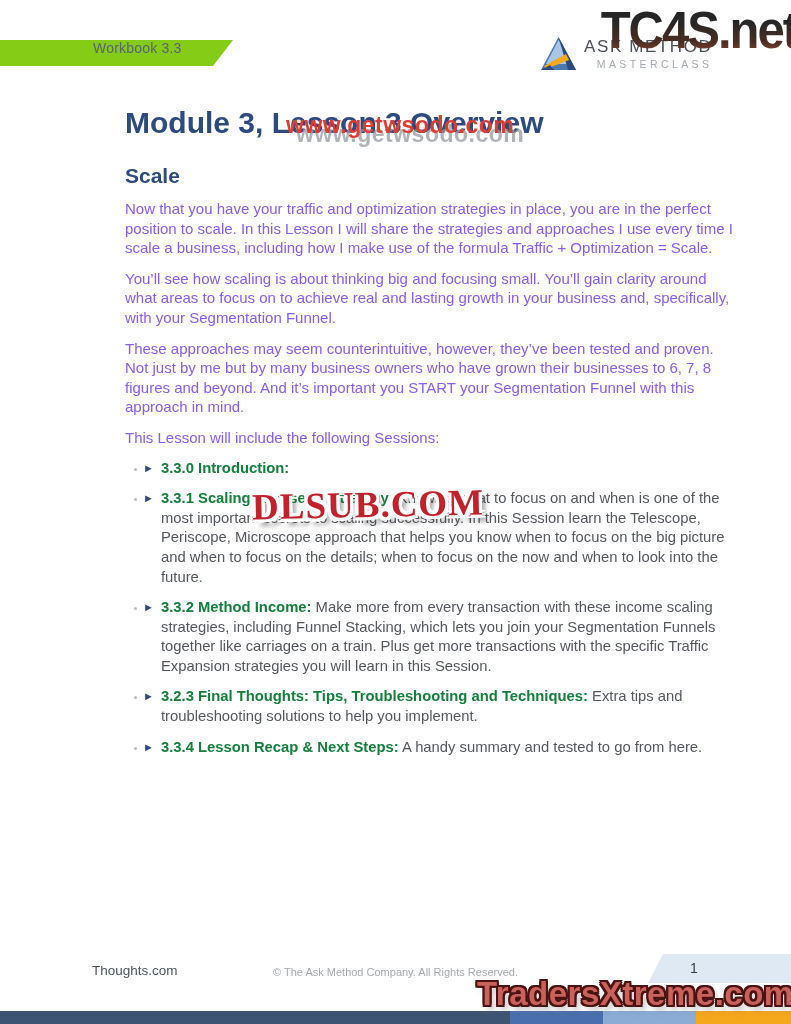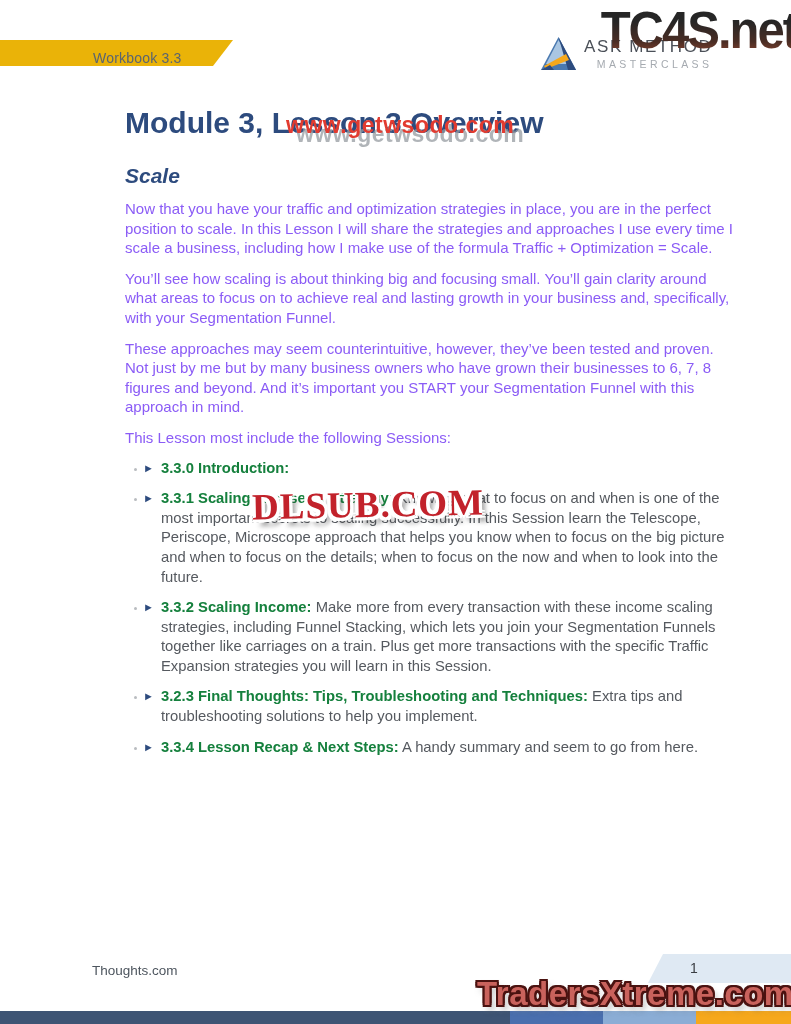--- a/index.html
+++ b/index.html
@@ -6,23 +6,23 @@
   html,body { background:#e9e9e9; }
   body { font-family:"Liberation Sans", sans-serif; }
   .page {
     position:relative; width:791px; height:1024px; background:#ffffff;
     margin:0 auto; overflow:hidden;
   }
 
   
   .ribbon {
     position:absolute; left:0; top:40px; width:233px; height:26px;
-    background:#eab308;
+    background:#84cc16;
     clip-path:polygon(0 0, 100% 0, 213px 100%, 0 100%);
-    display:flex; align-items:flex-end;
+    display:flex; align-items:flex-start;
   }
   .ribbon-label { font-size:14px; color:#5a6470; padding-left:93px; letter-spacing:.2px; }
 
   .brand { position:absolute; left:540px; top:36px; display:flex; align-items:center; }
   .brand svg { width:37px; height:35px; display:block; }
   .brand-text { margin-left:7px; }
   .brand-name { font-size:17px; color:#4b5058; letter-spacing:1.6px; font-weight:400; white-space:nowrap; }
   .brand-sub { font-size:10.5px; color:#a5aab0; letter-spacing:3.4px; text-align:right; margin-top:1px; white-space:nowrap; }
 
   
@@ -59,21 +59,21 @@
     color:#c9625c; white-space:nowrap;
     text-shadow:
       -2px -2px 0 #4a1210, 2px -2px 0 #4a1210, -2px 2px 0 #4a1210, 2px 2px 0 #4a1210,
       -2px 0 0 #4a1210, 2px 0 0 #4a1210, 0 -2px 0 #4a1210, 0 2px 0 #4a1210,
       0 0 10px rgba(255,255,255,.9), 4px 5px 6px rgba(80,80,80,.5);
   }
 
   
   .content { position:absolute; left:92px; top:104px; width:614px;margin-left:33px; }
   .doc-title { font-size:30px; font-weight:700; color:#2d4b7e; line-height:38px; }
-  .section-heading { font-size:21px; font-weight:700; color:#2d4b7e; margin-top:22px;font-style:italic; }
+  .section-heading { font-size:21px; font-weight:700; color:#2d4b7e; margin-top:22px; }
   .para { font-size:15px; line-height:19.6px; color:#8b5cf6; margin-top:11px; }
 
   ul.sessions { list-style:none; margin-top:0; }
   ul.sessions li {
     position:relative; margin-top:11px; padding-left:36px;
     font-size:14.8px; line-height:19.6px; color:#55595f;
   }
   .li-dot {
     position:absolute; left:9px; top:9px; width:3px; height:3px;
     background:#b9bcc0; border-radius:50%;
@@ -126,57 +126,58 @@
   <div class="wm-bottom">TradersXtreme.com</div>
 
   <div class="content">
     <h1 class="doc-title">Module 3, Lesson 3 Overview</h1>
     <h2 class="section-heading">Scale</h2>
 
     <p class="para">Now that you have your traffic and optimization strategies in place, you are in the perfect position to scale. In this Lesson I will share the strategies and approaches I use every time I scale a business, including how I make use of the formula Traffic + Optimization = Scale.</p>
     <p class="para">You’ll see how scaling is about thinking big and focusing small. You’ll gain clarity around what areas to focus on to achieve real and lasting growth in your business and, specifically, with your Segmentation Funnel.</p>
     <p class="para">These approaches may seem counterintuitive, however, they’ve been tested and proven. Not just by me but by many business owners who have grown their businesses to 6, 7, 8 figures and beyond. And it’s important you START your Segmentation Funnel with this approach in mind.</p>
 
-    <p class="para">This Lesson most include the following Sessions:</p>
+    <p class="para">This Lesson will include the following Sessions:</p>
 
     <ul class="sessions">
       <li>
         <span class="li-dot"></span>
         <span class="li-arrow">►</span>
         <span class="li-label">3.3.0 Introduction:</span>
         <span></span>
       </li>
       <li>
         <span class="li-dot"></span>
         <span class="li-arrow">►</span>
         <span class="li-label">3.3.1 Scaling Mindset &amp; Strategy:</span>
         <span>Knowing what to focus on and when is one of the most important secrets to scaling successfully. In this Session learn the Telescope, Periscope, Microscope approach that helps you know when to focus on the big picture and when to focus on the details; when to focus on the now and when to look into the future.</span>
       </li>
       <li>
         <span class="li-dot"></span>
         <span class="li-arrow">►</span>
-        <span class="li-label">3.3.2 Scaling Income:</span>
+        <span class="li-label">3.3.2 Method Income:</span>
         <span>Make more from every transaction with these income scaling strategies, including Funnel Stacking, which lets you join your Segmentation Funnels together like carriages on a train. Plus get more transactions with the specific Traffic Expansion strategies you will learn in this Session.</span>
       </li>
       <li>
         <span class="li-dot"></span>
         <span class="li-arrow">►</span>
         <span class="li-label">3.2.3 Final Thoughts: Tips, Troubleshooting and Techniques:</span>
         <span>Extra tips and troubleshooting solutions to help you implement.</span>
       </li>
       <li>
         <span class="li-dot"></span>
         <span class="li-arrow">►</span>
         <span class="li-label">3.3.4 Lesson Recap &amp; Next Steps:</span>
-        <span>A handy summary and seem to go from here.</span>
+        <span>A handy summary and tested to go from here.</span>
       </li>
     </ul>
   </div>
 
   <div class="footer-left">Thoughts.com</div>
+  <div class="footer-center">© The Ask Method Company. All Rights Reserved.</div>
   <div class="page-band">
     <span class="page-num">1</span>
   </div>
 
   <div class="bottom-bar">
     <div class="bar-seg" style="width:510px;background:#3e5474;"></div>
     <div class="bar-seg" style="width:93px;background:#4a6fae;"></div>
     <div class="bar-seg" style="width:93px;background:#8badd5;"></div>
     <div class="bar-seg" style="width:95px;background:#f6a81c;"></div>
   </div>

